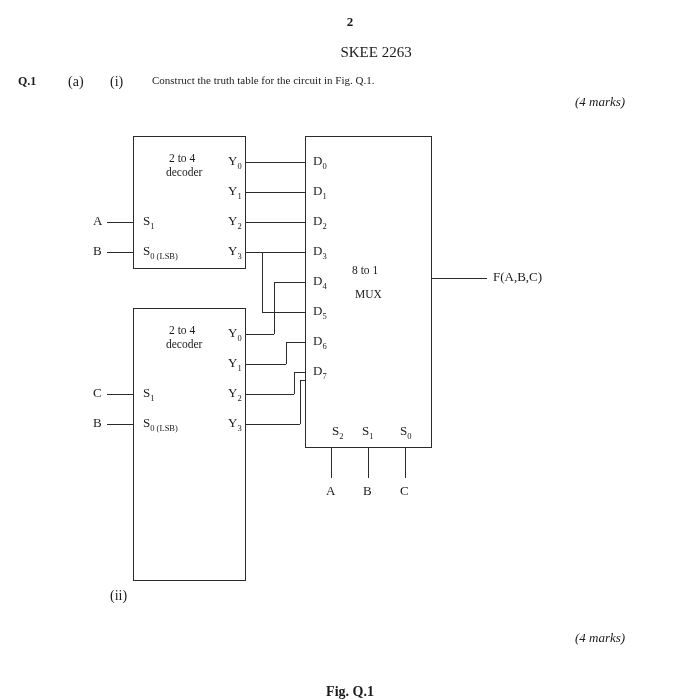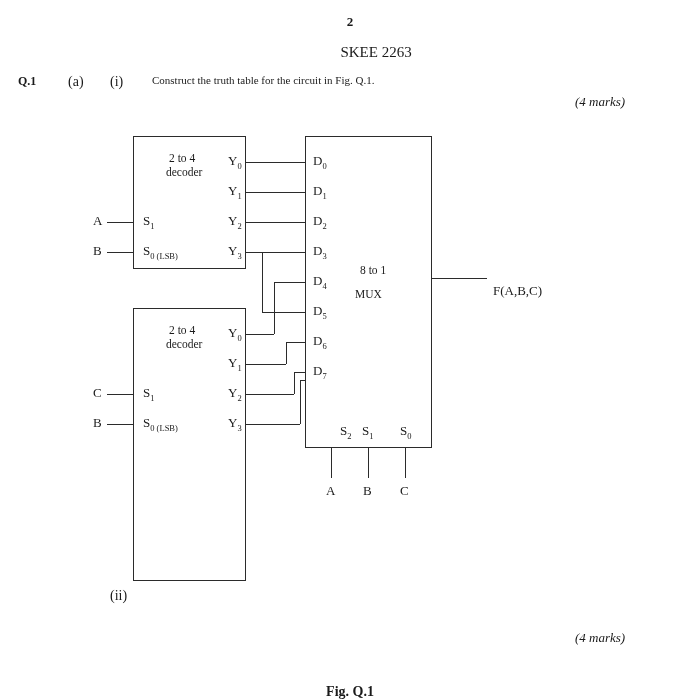--- a/index.html
+++ b/index.html
@@ -184,46 +184,46 @@
     <div class="lbl-big" style="left:228px; top:287px;"><span>Y</span><span class="sub">3</span></div>
 
     <div class="lbl-big" style="left:143px; top:257px;"><span>S</span><span class="sub">1</span></div>
     <div class="lbl-big" style="left:143px; top:287px;"><span>S</span><span class="sub">0 (LSB)</span></div>
     <div class="lbl-big" style="left:93px; top:257px;">C</div>
     <div class="lbl-big" style="left:93px; top:287px;">B</div>
     <div class="wire wh" style="left:107px; top:266px; width:26px;"></div>
     <div class="wire wh" style="left:107px; top:296px; width:26px;"></div>
 
     <div class="box mux"></div>
-    <div class="lbl" style="left:352px; top:136px;margin-left:8px;">8 to 1</div>
+    <div class="lbl" style="left:352px; top:136px;">8 to 1</div>
     <div class="lbl" style="left:355px; top:160px;">MUX</div>
 
     <div class="lbl-big" style="left:313px; top:25px;"><span>D</span><span class="sub">0</span></div>
     <div class="lbl-big" style="left:313px; top:55px;"><span>D</span><span class="sub">1</span></div>
     <div class="lbl-big" style="left:313px; top:85px;"><span>D</span><span class="sub">2</span></div>
     <div class="lbl-big" style="left:313px; top:115px;"><span>D</span><span class="sub">3</span></div>
     <div class="lbl-big" style="left:313px; top:145px;"><span>D</span><span class="sub">4</span></div>
     <div class="lbl-big" style="left:313px; top:175px;"><span>D</span><span class="sub">5</span></div>
     <div class="lbl-big" style="left:313px; top:205px;"><span>D</span><span class="sub">6</span></div>
     <div class="lbl-big" style="left:313px; top:235px;"><span>D</span><span class="sub">7</span></div>
 
-    <div class="lbl-big" style="left:340px; top:295px;"><span>S</span><span class="sub">2</span></div>
+    <div class="lbl-big" style="left:332px; top:295px;"><span>S</span><span class="sub">2</span></div>
     <div class="lbl-big" style="left:362px; top:295px;"><span>S</span><span class="sub">1</span></div>
     <div class="lbl-big" style="left:400px; top:295px;"><span>S</span><span class="sub">0</span></div>
 
     <div class="wire wv" style="left:331px; top:320px; height:30px;"></div>
     <div class="wire wv" style="left:368px; top:320px; height:30px;"></div>
     <div class="wire wv" style="left:405px; top:320px; height:30px;"></div>
 
     <div class="lbl-big" style="left:326px; top:355px;">A</div>
     <div class="lbl-big" style="left:363px; top:355px;">B</div>
     <div class="lbl-big" style="left:400px; top:355px;">C</div>
 
     <div class="wire wh" style="left:432px; top:150px; width:55px;"></div>
-    <div class="lbl-big" style="left:493px; top:155px;text-align:center;">F(A,B,C)</div>
+    <div class="lbl-big" style="left:493px; top:141px;text-align:center;">F(A,B,C)</div>
 
     <div class="wire wh" style="left:246px; top:34px; width:59px;"></div>
 
     <div class="wire wh" style="left:246px; top:64px; width:59px;"></div>
 
     <div class="wire wh" style="left:246px; top:94px; width:59px;"></div>
 
     <div class="wire wh" style="left:246px; top:124px; width:59px;"></div>
 
     <div class="wire wv" style="left:262px; top:124px; height:60px;"></div>

